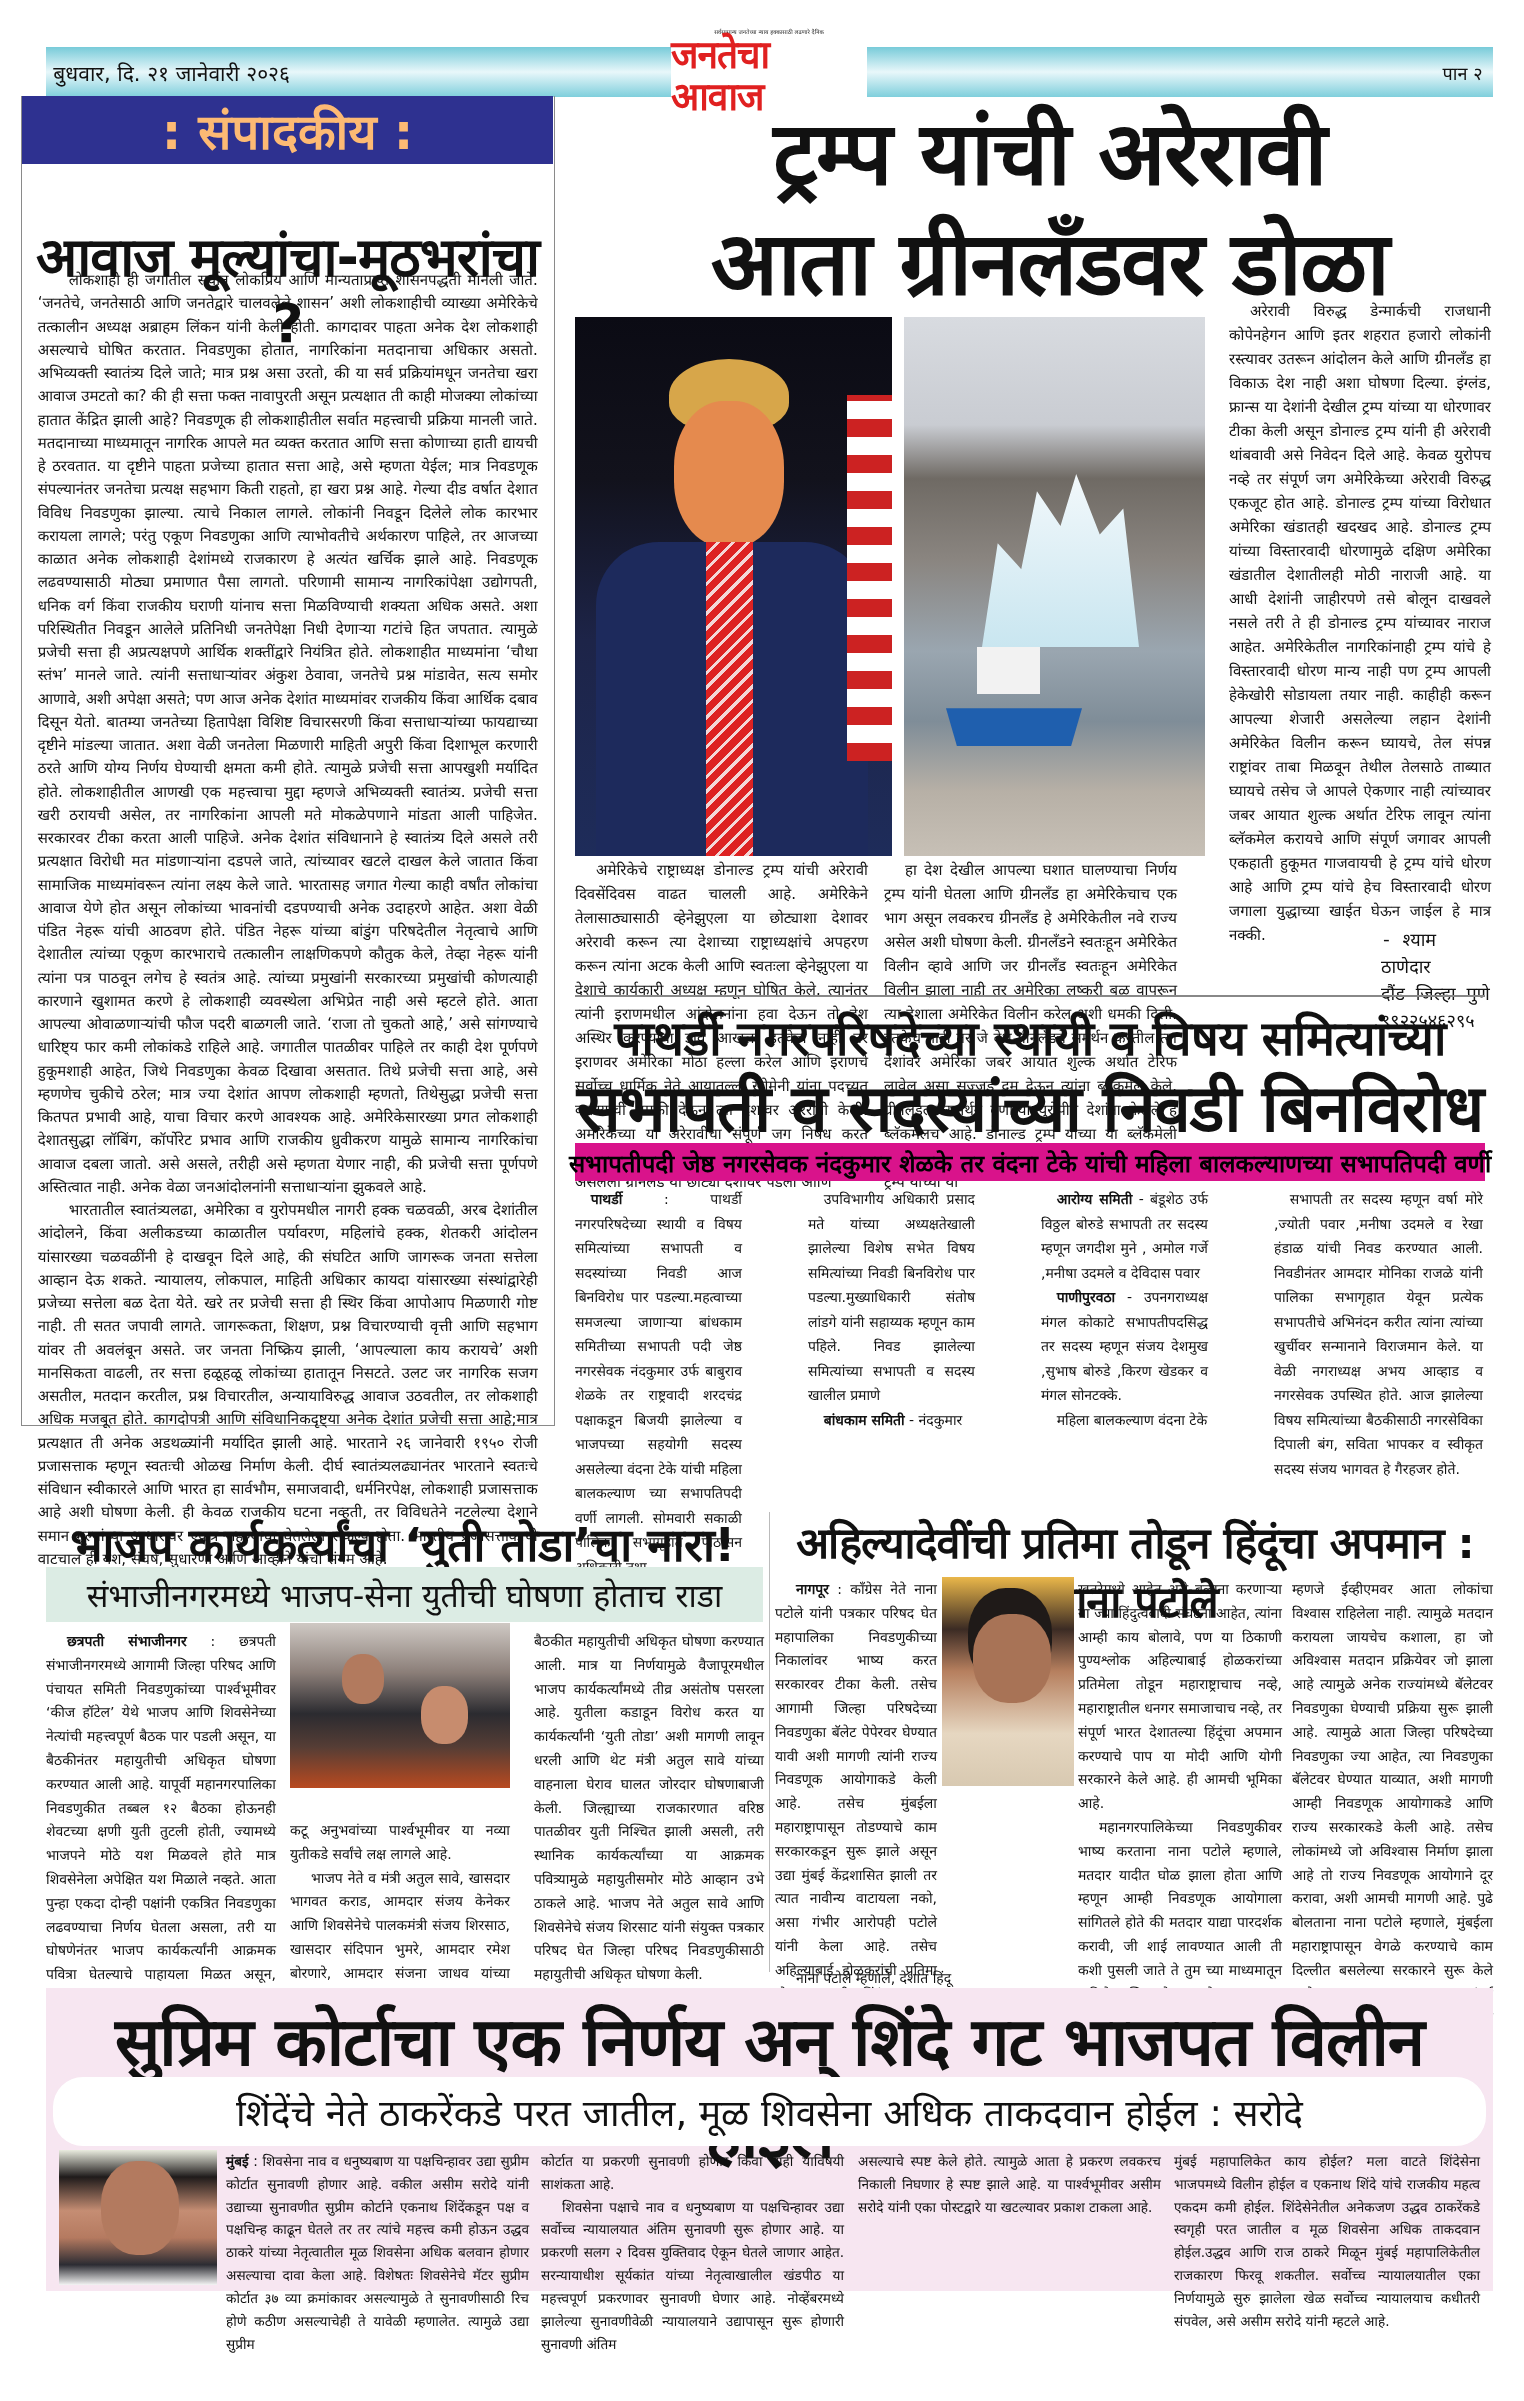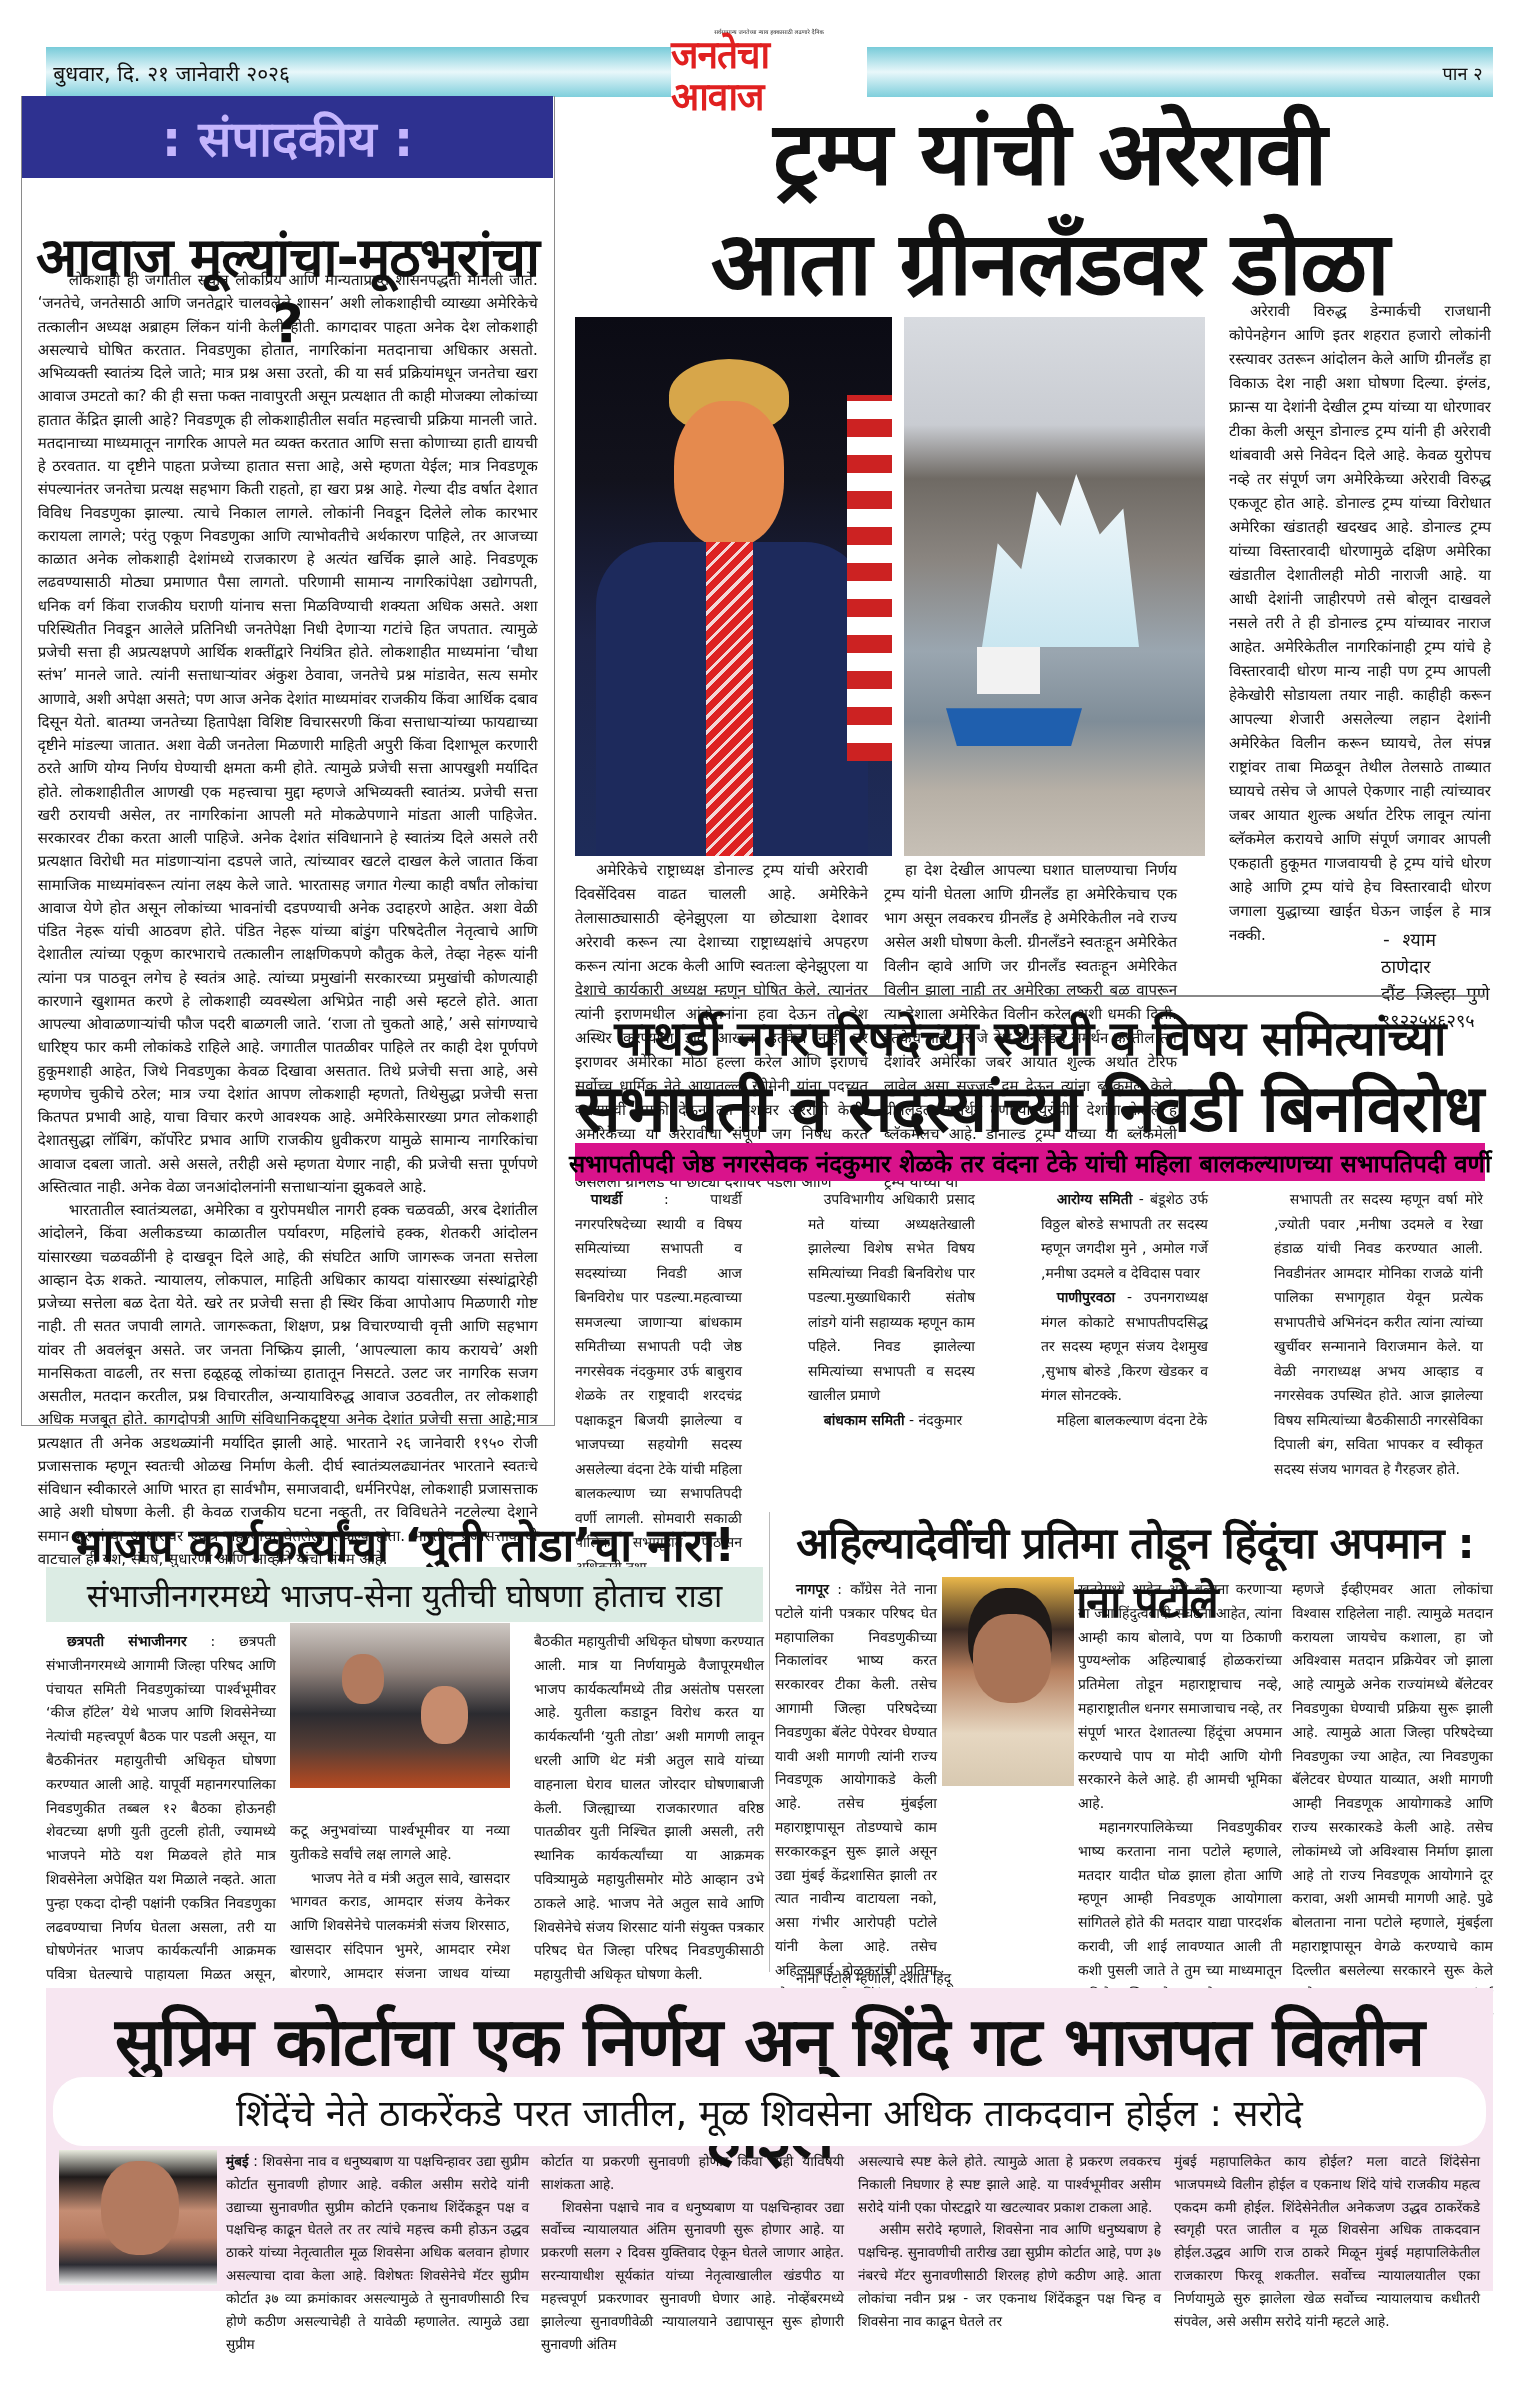--- a/index.html
+++ b/index.html
@@ -12,22 +12,22 @@
   .mast-page { position: absolute; right: 10.5px; top: 13.6px; font-size: 18px; color: #111; }
   .mast-logo { position: absolute; left: 625px; top: -2.1px; width: 196px; height: 54px; background: #fff;
     display: flex; flex-direction: column; align-items: center; justify-content: center; }
   .mast-tag { font-size: 5.8px; color: #222; white-space: nowrap; }
   .mast-name { font-size: 37px; font-weight: bold; color: #e02020; line-height: 40px; letter-spacing: -1px; transform: scaleY(1.05); }
 
   .p { text-align: justify; line-height: 1.55; }
 
   
   .editorial { position: absolute; left: 21px; top: 96px; width: 534px; height: 1330px; border: 1px solid #8a8a8a; border-top: none; }
-  .ed-band { position: absolute; left: 0; top: 0; width: 531px; height: 82px; background: #2e3190;
-    color: #c4b5fd; font-size: 49px; font-weight: bold; display: flex; align-items: center; justify-content: center; }
+  .ed-band { position: absolute; left: 0; top: 0; width: 531px; height: 68px; background: #2e3190;
+    color: #fdba74; font-size: 49px; font-weight: bold; display: flex; align-items: center; justify-content: center; }
   .ed-title { position: absolute; left: 0; top: 89px; width: 531px; text-align: center; font-size: 54px; font-weight: bold; letter-spacing: -1px; margin-top: 33px; }
   .ed-body { position: absolute; left: 15.7px; top: 173px; width: 500px; font-size: 15px; }
   .ed-body p { text-indent: 31px; margin-bottom: 0; }
 
   
   .tr-title { position: absolute; left: 575px; top: 99px; width: 949px; text-align: center; font-size: 88px; font-weight: bold; line-height: 110px; letter-spacing: -1.6px; }
   .img { position: absolute; overflow: hidden; }
   .img-trump { left: 575px; top: 317px; width: 317px; height: 539px; background: linear-gradient(180deg,#0b0b14 0%,#12121c 30%,#1d2448 60%,#1e2c5a 100%); }
   .img-green { left: 904px; top: 317px; width: 301px; height: 539px; background: linear-gradient(180deg,#d8dbe0 0%,#c9ccd2 20%,#6f6a64 30%,#8a8580 45%,#9aa6b0 62%,#7f8d98 75%,#b7b0a6 88%,#c7c0b6 100%); }
   .tr-text { position: absolute; font-size: 15px; line-height: 1.6; text-align: justify; }
@@ -188,18 +188,17 @@
 </div>
 <div class="sc-col" style="left:226px;width:303px;">
   <p style="text-indent:0"><span class="bold">मुंबई</span> <span>: शिवसेना नाव व धनुष्यबाण या पक्षचिन्हावर उद्या सुप्रीम कोर्टात सुनावणी होणार आहे. वकील असीम सरोदे यांनी उद्याच्या सुनावणीत सुप्रीम कोर्टाने एकनाथ शिंदेंकडून पक्ष व पक्षचिन्ह काढून घेतले तर तर त्यांचे महत्त्व कमी होऊन उद्धव ठाकरे यांच्या नेतृत्वातील मूळ शिवसेना अधिक बलवान होणार असल्याचा दावा केला आहे. विशेषतः शिवसेनेचे मॅटर सुप्रीम कोर्टात ३७ व्या क्रमांकावर असल्यामुळे ते सुनावणीसाठी रिच होणे कठीण असल्याचेही ते यावेळी म्हणालेत. त्यामुळे उद्या सुप्रीम</span></p>
 </div>
 <div class="sc-col" style="left:541px;width:303px;">
   <p style="text-indent:0">कोर्टात या प्रकरणी सुनावणी होणार किंवा नाही याविषयी साशंकता आहे.</p>
   <p>शिवसेना पक्षाचे नाव व धनुष्यबाण या पक्षचिन्हावर उद्या सर्वोच्च न्यायालयात अंतिम सुनावणी सुरू होणार आहे. या प्रकरणी सलग २ दिवस युक्तिवाद ऐकून घेतले जाणार आहेत. सरन्यायाधीश सूर्यकांत यांच्या नेतृत्वाखालील खंडपीठ या महत्त्वपूर्ण प्रकरणावर सुनावणी घेणार आहे. नोव्हेंबरमध्ये झालेल्या सुनावणीवेळी न्यायालयाने उद्यापासून सुरू होणारी सुनावणी अंतिम</p>
 </div>
 <div class="sc-col" style="left:858px;width:303px;">
   <p style="text-indent:0">असल्याचे स्पष्ट केले होते. त्यामुळे आता हे प्रकरण लवकरच निकाली निघणार हे स्पष्ट झाले आहे. या पार्श्वभूमीवर असीम सरोदे यांनी एका पोस्टद्वारे या खटल्यावर प्रकाश टाकला आहे.</p>
-  <p>असीम सरोदे म्हणाले, शिवसेना नाव आणि धनुष्यबाण हे पक्षचिन्ह. सुनावणीची तारीख उद्या सुप्रीम कोर्टात आहे, पण ३७ नंबरचे मॅटर सुनावणीसाठी शिरलह होणे कठीण आहे. आता लोकांचा नवीन प्रश्न - जर एकनाथ शिंदेंकडून पक्ष चिन्ह व शिवसेना नाव काढून घेतले तर</p>
 </div>
 <div class="sc-col" style="left:1174px;width:306px;">
   <p style="text-indent:0">मुंबई महापालिकेत काय होईल? मला वाटते शिंदेसेना भाजपमध्ये विलीन होईल व एकनाथ शिंदे यांचे राजकीय महत्व एकदम कमी होईल. शिंदेसेनेतील अनेकजण उद्धव ठाकरेंकडे स्वगृही परत जातील व मूळ शिवसेना अधिक ताकदवान होईल.उद्धव आणि राज ठाकरे मिळून मुंबई महापालिकेतील राजकारण फिरवू शकतील. सर्वोच्च न्यायालयातील एका निर्णयामुळे सुरु झालेला खेळ सर्वोच्च न्यायालयाच कधीतरी संपवेल, असे असीम सरोदे यांनी म्हटले आहे.</p>
 </div>
 
 
 </body></html>

